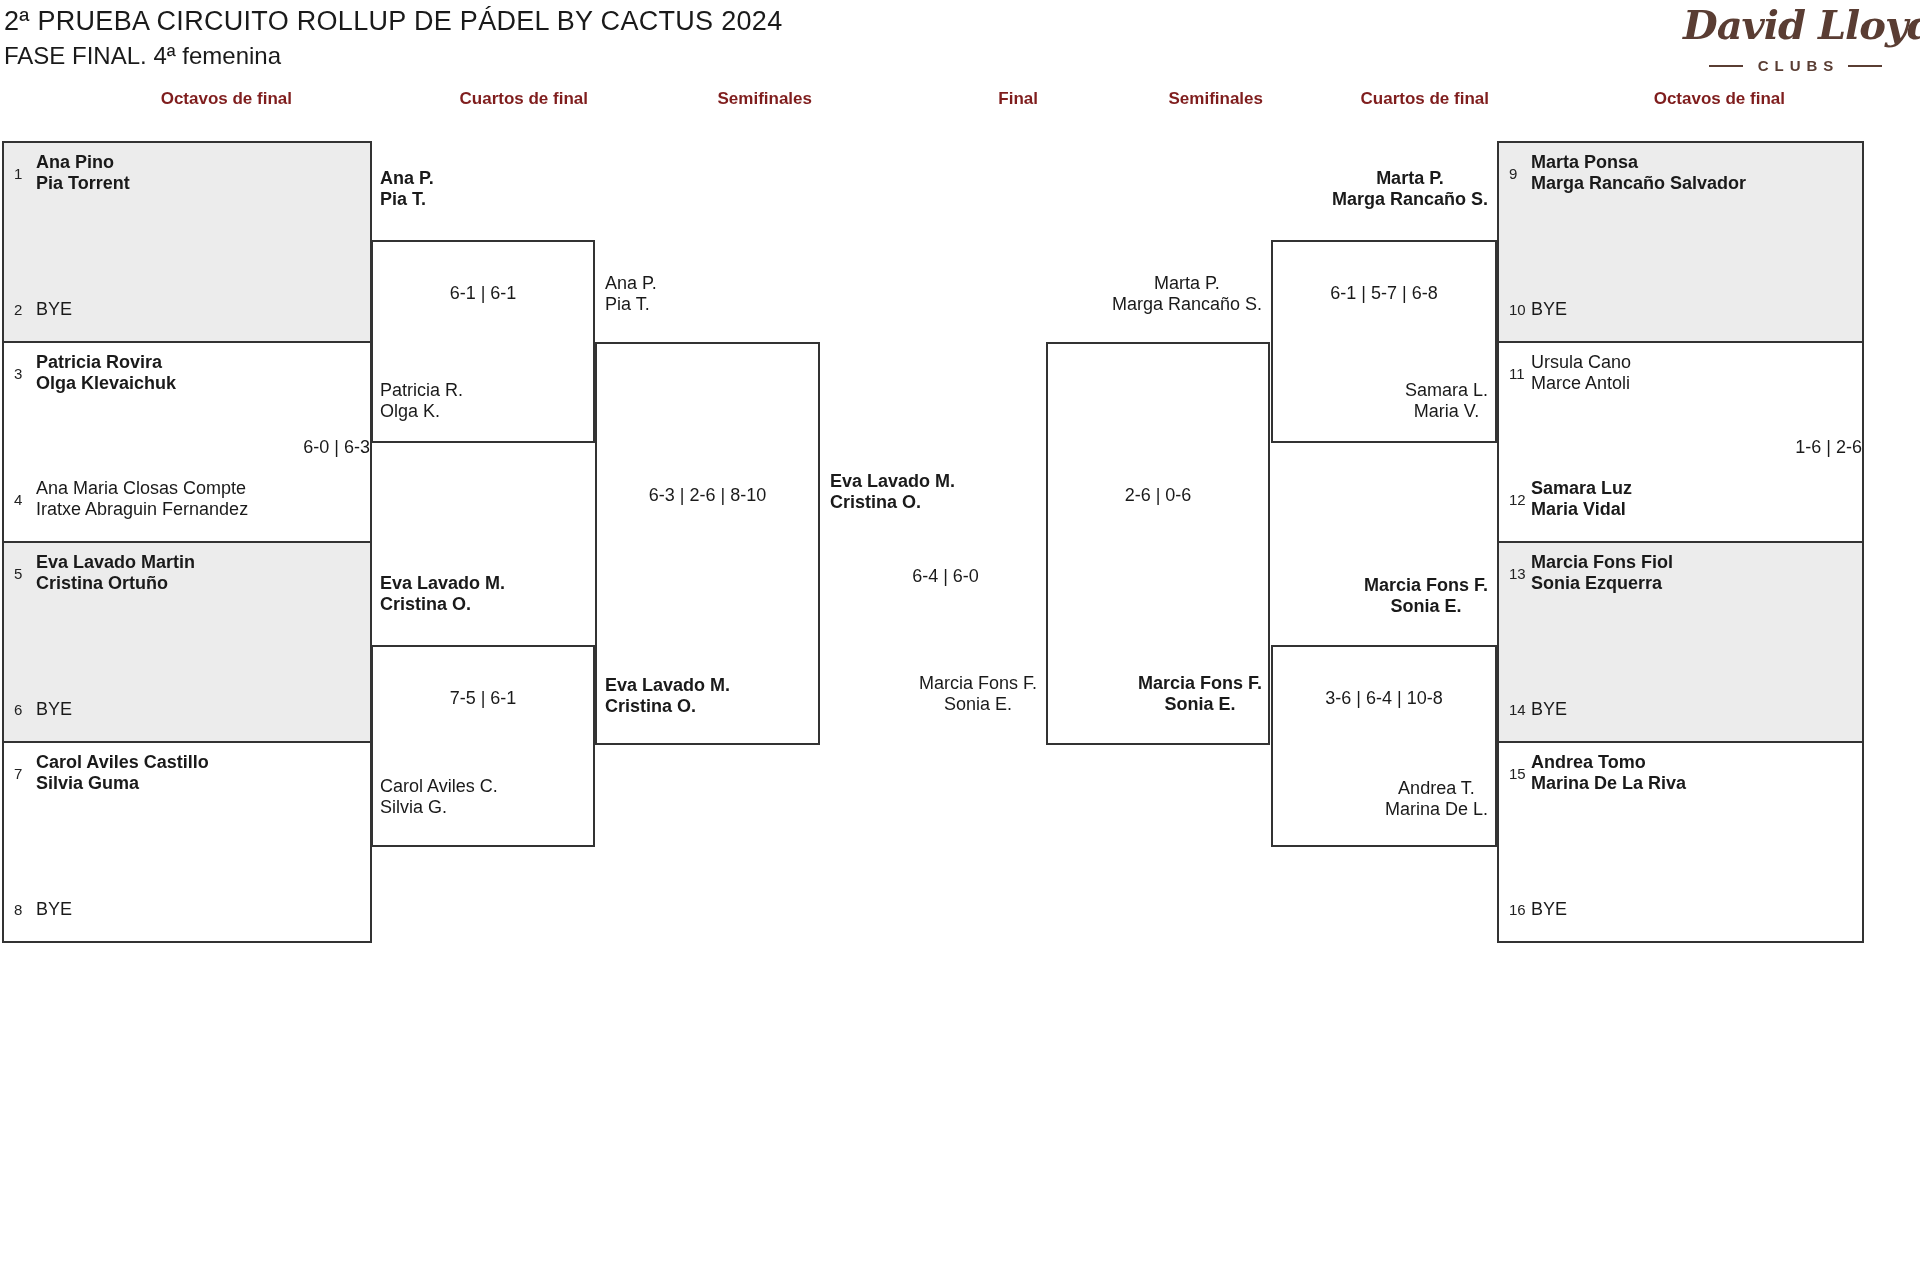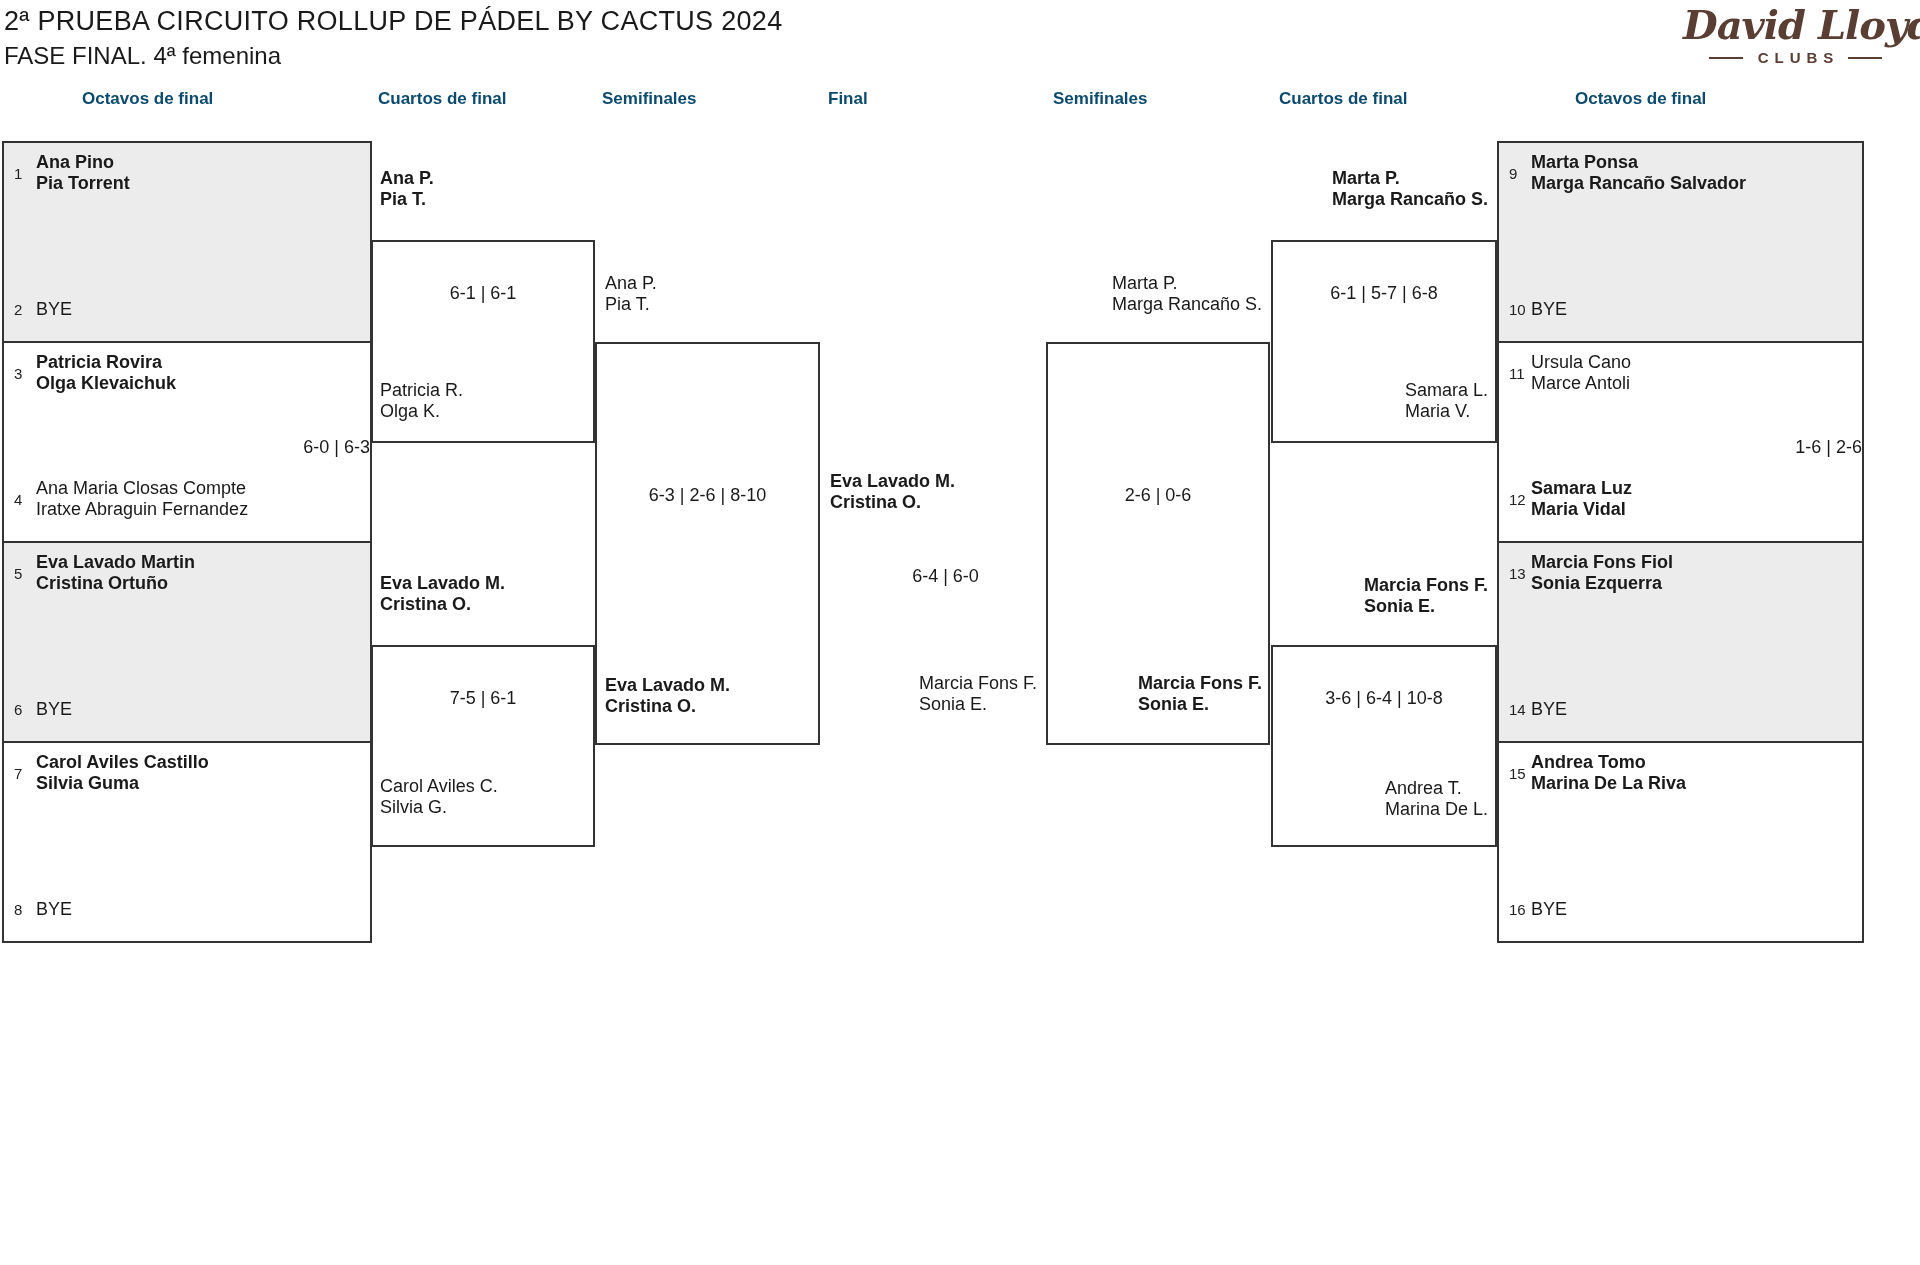--- a/index.html
+++ b/index.html
@@ -7,43 +7,43 @@
     width:1920px;height:1265px;position:relative;overflow:hidden;
     background:#ffffff;color:#1a1a1a;
     font-family:"Liberation Sans",sans-serif;
     -webkit-font-smoothing:antialiased;
   }
   .title1{position:absolute;left:4px;top:6px;font-size:27px;font-weight:normal;letter-spacing:.3px;white-space:nowrap}
   .title2{position:absolute;left:4px;top:42px;font-size:24px;font-weight:normal;white-space:nowrap}
 
   .logo{position:absolute;right:12px;top:2px;width:225px;text-align:center;color:#5a3d33}
   .logo-script{font-family:"DejaVu Serif",serif;font-style:italic;font-weight:bold;font-size:40px;line-height:46px;letter-spacing:-1px;white-space:nowrap}
-  .logo-clubs{display:flex;align-items:center;justify-content:center;gap:9px;margin-top:1px}
+  .logo-clubs{display:flex;align-items:center;justify-content:center;gap:9px;margin-top:9px}
   .logo-dash{width:34px;height:0;border-top:2px solid #5a3d33}
   .logo-clubs-text{font-size:15px;font-weight:bold;letter-spacing:6px;text-indent:6px;white-space:nowrap}
 
-  .rhead{position:absolute;top:89px;width:210px;text-align:left;font-size:17px;font-weight:600;color:#0c4a6e;white-space:nowrap}
+  .rhead{position:absolute;top:89px;width:210px;text-align:right;font-size:17px;font-weight:600;color:#7f1d1d;white-space:nowrap}
 
   .obox{position:absolute;border:2px solid #333;box-sizing:border-box;background:#fff}
   .obox.gray{background:#ececec}
   .outline{position:absolute;border:2px solid #333;box-sizing:border-box;background:transparent}
 
   .team{position:absolute;left:10px;display:flex;align-items:center}
   .team.top{top:9px}
   .team.bot{bottom:21px}
   .seed{flex:0 0 22px;width:22px;font-size:15px;color:#222}
   .names{display:block}
   .nline{display:block;font-size:18px;line-height:21px;white-space:nowrap}
   .bold .nline{font-weight:bold}
 
   .mscore{position:absolute;left:0;right:0;top:94px;text-align:right;font-size:18px;white-space:nowrap}
   .score{position:absolute;text-align:center;font-size:18px;white-space:nowrap}
   .lbl{position:absolute}
   .lbl .nline{font-size:18px;line-height:21px}
-  .ra{text-align:left}
+  .ra{text-align:center}
 </style>
 </head>
 <body>
 
 <div class="title1">2ª PRUEBA CIRCUITO ROLLUP DE PÁDEL BY CACTUS 2024</div>
 <div class="title2">FASE FINAL. 4ª femenina</div>
 
 <div class="logo">
   <div class="logo-script">David Lloyd</div>
   <div class="logo-clubs">

